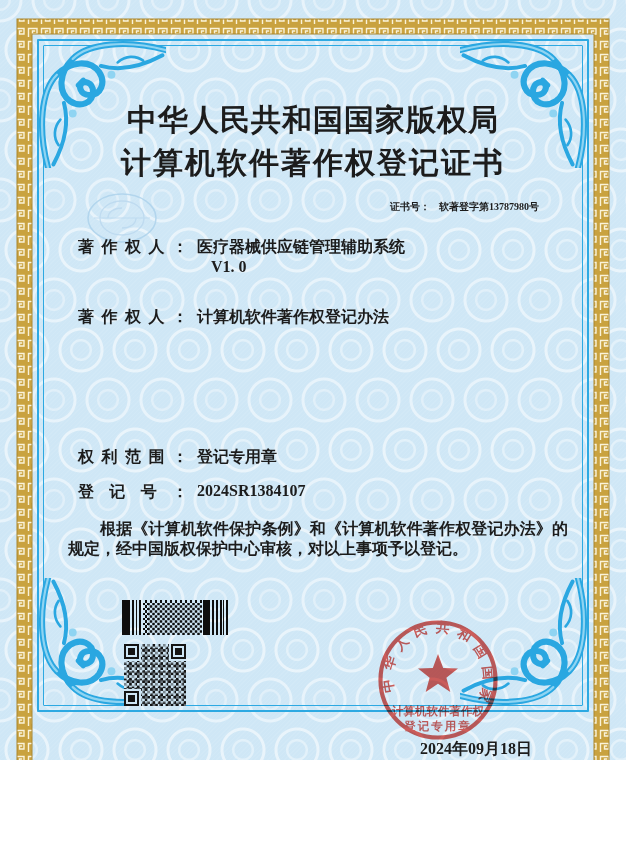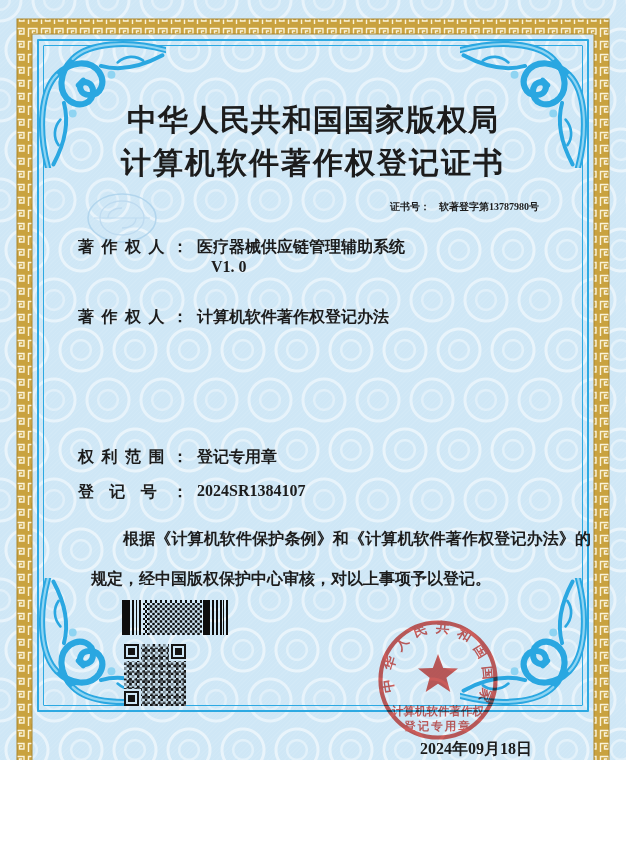--- a/index.html
+++ b/index.html
@@ -34,22 +34,22 @@
          font-size:30px; letter-spacing:1px; z-index:3;}
   .title.t1{top:100px;}
   .title.t2{top:143px; letter-spacing:2px;}
   .cert-no{position:absolute; left:390px; top:200px; font-size:10px; font-weight:700; z-index:3; white-space:nowrap;}
   .cert-no .lbl{margin-right:9px;}
   .f-row{position:absolute; left:78px; font-size:16px; font-weight:700; z-index:3; white-space:nowrap;}
   .f-label{display:inline-block; width:110px; text-align:justify; text-align-last:justify; vertical-align:top;}
   .f-value{margin-left:9px;}
   .f-version{position:absolute; left:211px; top:258px; font-size:16px; font-weight:700; z-index:3; white-space:pre;}
   .row-name{top:237px;} .row-owner{top:307px;} .row-acq{top:411px;} .row-scope{top:447px;} .row-reg{top:482px;}
-  .para{position:absolute; left:91px; top:519px; width:500px; font-size:16px; font-weight:700;
-        line-height:40px; text-indent:2em; z-index:3; text-align:justify;}
+  .para{position:absolute; left:68px; top:519px; width:500px; font-size:16px; font-weight:700;
+        line-height:20px; text-indent:2em; z-index:3; text-align:justify;}
   .barcode{position:absolute; left:122px; top:600px; z-index:3;}
   .qr{position:absolute; left:124px; top:644px; z-index:3;}
   .seal{position:absolute; left:376px; top:618px; width:124px; height:124px; z-index:5;
         opacity:.93; mix-blend-mode:multiply;}
   .seal text{font-family:"Liberation Serif","DejaVu Serif",serif;}
   .date{position:absolute; left:376px; top:739px; width:128px; text-align:center;
         font-size:16px; font-weight:700; z-index:4; white-space:nowrap;margin-left:36px;}
 </style>
 </head>
 <body>

